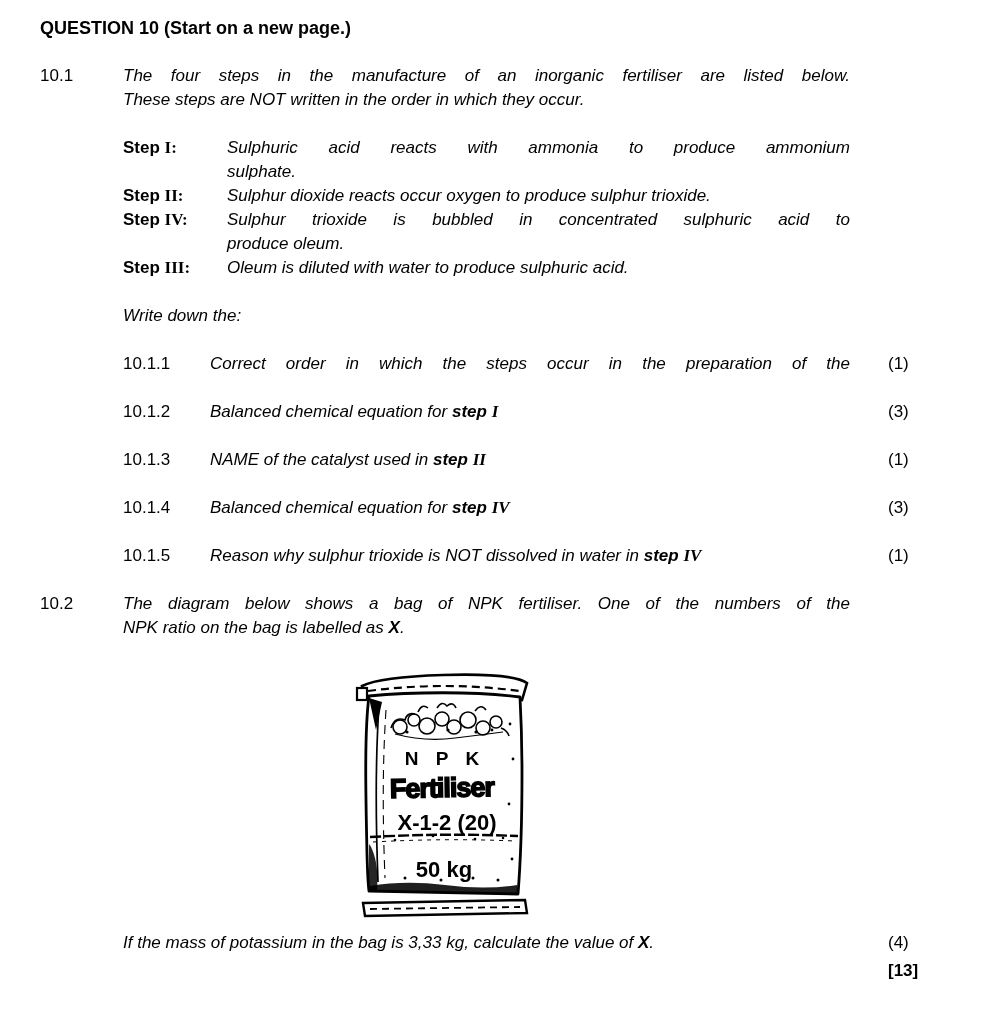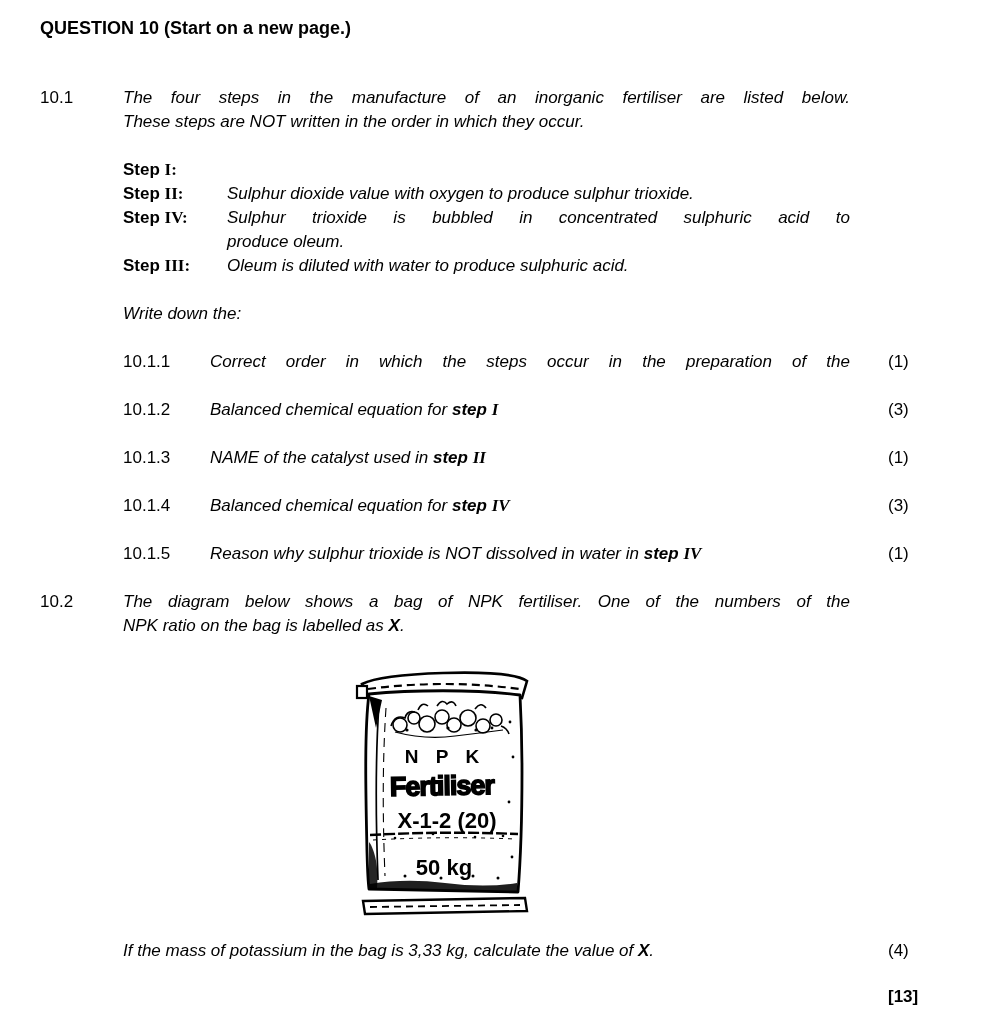--- a/index.html
+++ b/index.html
@@ -18,21 +18,20 @@
   .heading{
     font-weight:bold;font-size:18px;line-height:24px;
     margin:0 0 24px 0;
   }
   
   .block{
     display:grid;
     grid-template-columns:83px 727px 1fr;
     margin-bottom:24px;
     min-height:24px;
-    margin-top:22px;
   }
   .block:nth-last-child(2){margin-bottom:4px;}
   .block:last-child{margin-bottom:0;}
   .numcell{white-space:nowrap;}
   .contentcell{}
   .marks{display:flex;align-items:flex-end;padding-left:38px;white-space:nowrap;}
   .line{display:block;font-style:italic;}
   .line.just{text-align:justify;text-align-last:justify;}
   .bold{font-weight:bold;text-align:right;}
   .serif{font-family:"Liberation Serif",serif;}
@@ -62,25 +61,29 @@
           <div class="line just"><span>The four steps in the manufacture of an inorganic fertiliser are listed below.</span></div>
           <div class="line"><span>These steps are NOT written in the order in which they occur.</span></div>
         </div>
         <div class="marks"></div>
       </div>
       <div class="block">
         <div class="numcell"></div>
         <div class="contentcell">
           <div class="step">
             <div class="steplabel"><span class="bold ">Step </span><span class="bold serif">I:</span></div>
+            <div>
+              <div class="line just"><span>Sulphuric acid reacts with ammonia to produce ammonium</span></div>
+              <div class="line"><span>sulphate.</span></div>
+            </div>
           </div>
           <div class="step">
             <div class="steplabel"><span class="bold ">Step </span><span class="bold serif">II:</span></div>
             <div>
-              <div class="line"><span>Sulphur dioxide value with oxygen to produce sulphur trioxide.</span></div>
+              <div class="line"><span>Sulphur dioxide reacts occur oxygen to produce sulphur trioxide.</span></div>
             </div>
           </div>
           <div class="step">
             <div class="steplabel"><span class="bold ">Step </span><span class="bold serif">IV:</span></div>
             <div>
               <div class="line just"><span>Sulphur trioxide is bubbled in concentrated sulphuric acid to</span></div>
               <div class="line"><span>produce oleum.</span></div>
             </div>
           </div>
           <div class="step">

